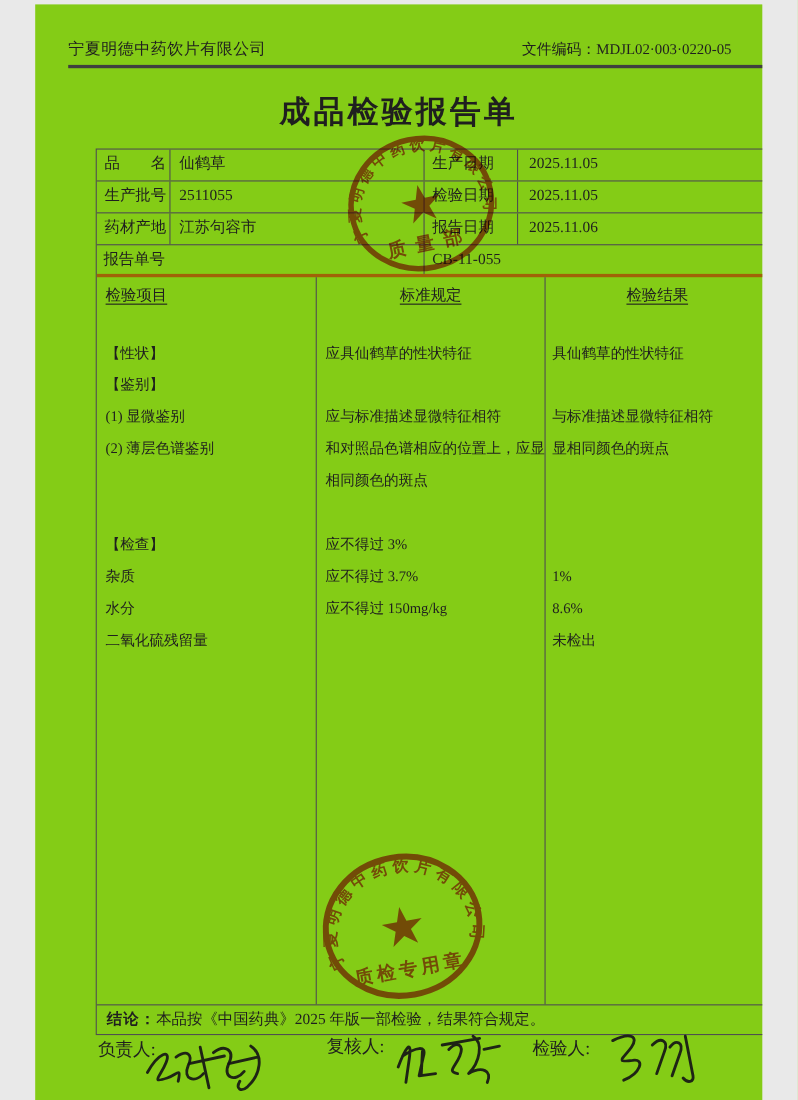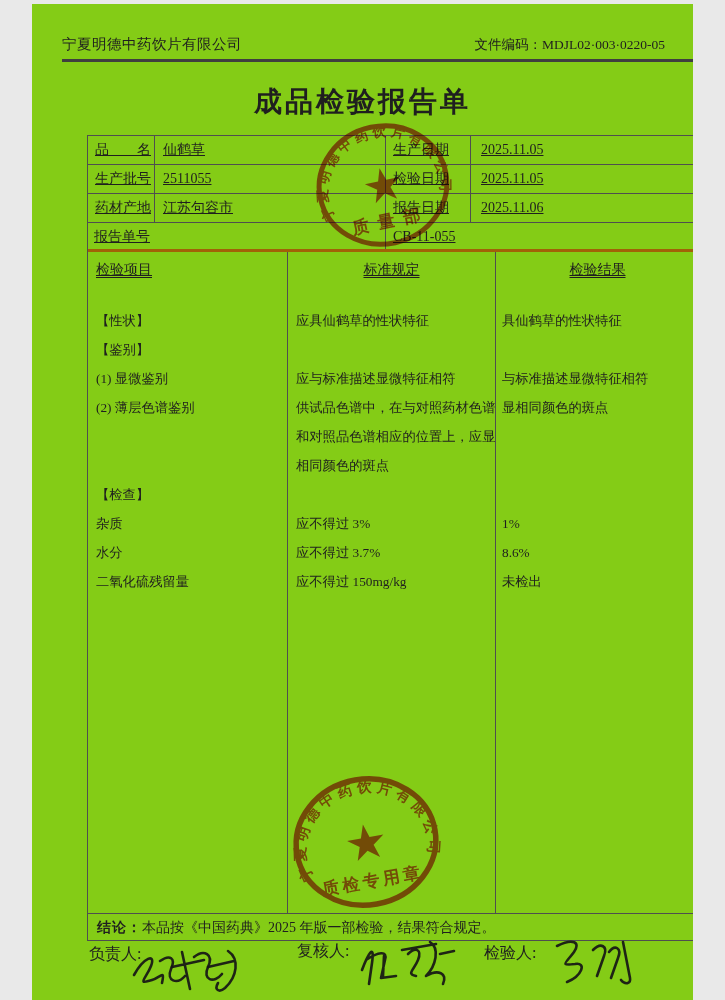--- a/index.html
+++ b/index.html
@@ -17,21 +17,21 @@
   .rule{position:absolute;left:30px;top:55px;width:667px;height:3px;background:#3f3f3f;}
 
   
   .title{position:absolute;left:0;top:79px;width:100%;text-align:center;
     font-size:28px;font-weight:bold;letter-spacing:3px;}
 
   
   .tbl{position:absolute;left:55px;top:131px;width:613px;border:1px solid #4f4f4f;background:transparent;}
   .r{display:flex;}
   .info-r{height:29px;border-bottom:1px solid #4f4f4f;}
-  .cell{height:100%;line-height:27px;font-size:14px;white-space:nowrap;overflow:visible;text-decoration:underline;}
+  .cell{height:100%;line-height:27px;font-size:14px;white-space:nowrap;overflow:visible;}
   .c1{width:67px;border-right:1px solid #4f4f4f;padding-left:7px;}
   .c2{width:231px;border-right:1px solid #4f4f4f;padding-left:8px;}
   .c3{width:85px;border-right:1px solid #4f4f4f;padding-left:7px;}
   .c4{flex:1;padding-left:10px;}
   .rep-l{width:298px;border-right:1px solid #4f4f4f;padding-left:6px;}
   .rep-v{flex:1;padding-left:7px;}
   .rep-r{height:29px;border-bottom:3px solid #a16207;}
 
   .hdr-r{height:38px;}
   .h1{width:200px;border-right:1px solid #4f4f4f;padding-left:8px;}
@@ -114,21 +114,20 @@
         <div class="ln"></div>
         <div class="ln">【检查】</div>
         <div class="ln">杂质</div>
         <div class="ln">水分</div>
         <div class="ln">二氧化硫残留量</div>
       </div>
       <div class="b2 lines">
         <div class="ln">应具仙鹤草的性状特征</div>
         <div class="ln"></div>
         <div class="ln">应与标准描述显微特征相符</div>
-        <div class="ln">供试品色谱中，在与对照药材色谱</div>
         <div class="ln">和对照品色谱相应的位置上，应显</div>
         <div class="ln">相同颜色的斑点</div>
         <div class="ln"></div>
         <div class="ln">应不得过 3%</div>
         <div class="ln">应不得过 3.7%</div>
         <div class="ln">应不得过 150mg/kg</div>
       </div>
       <div class="b3 lines">
         <div class="ln">具仙鹤草的性状特征</div>
         <div class="ln"></div>

